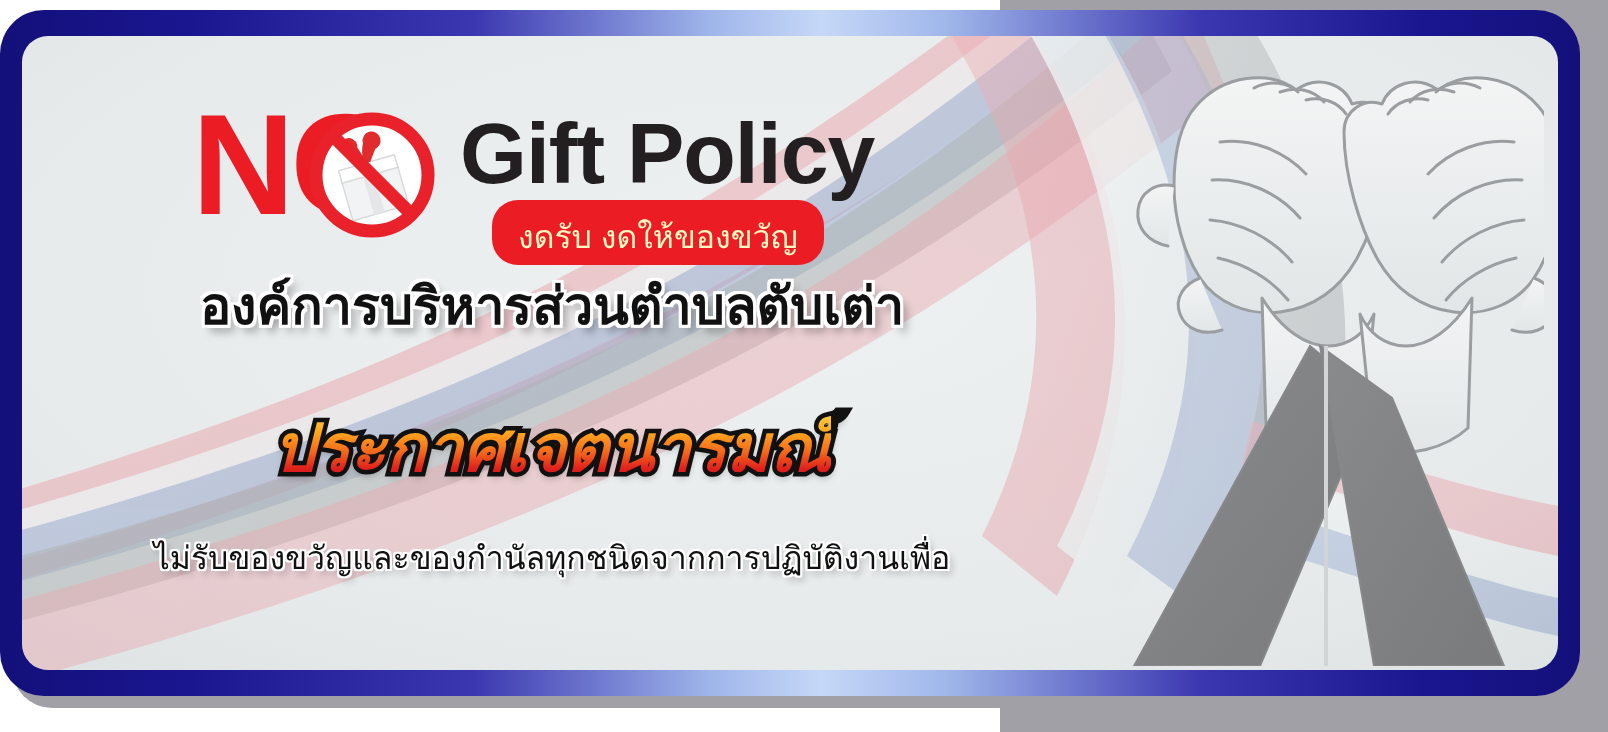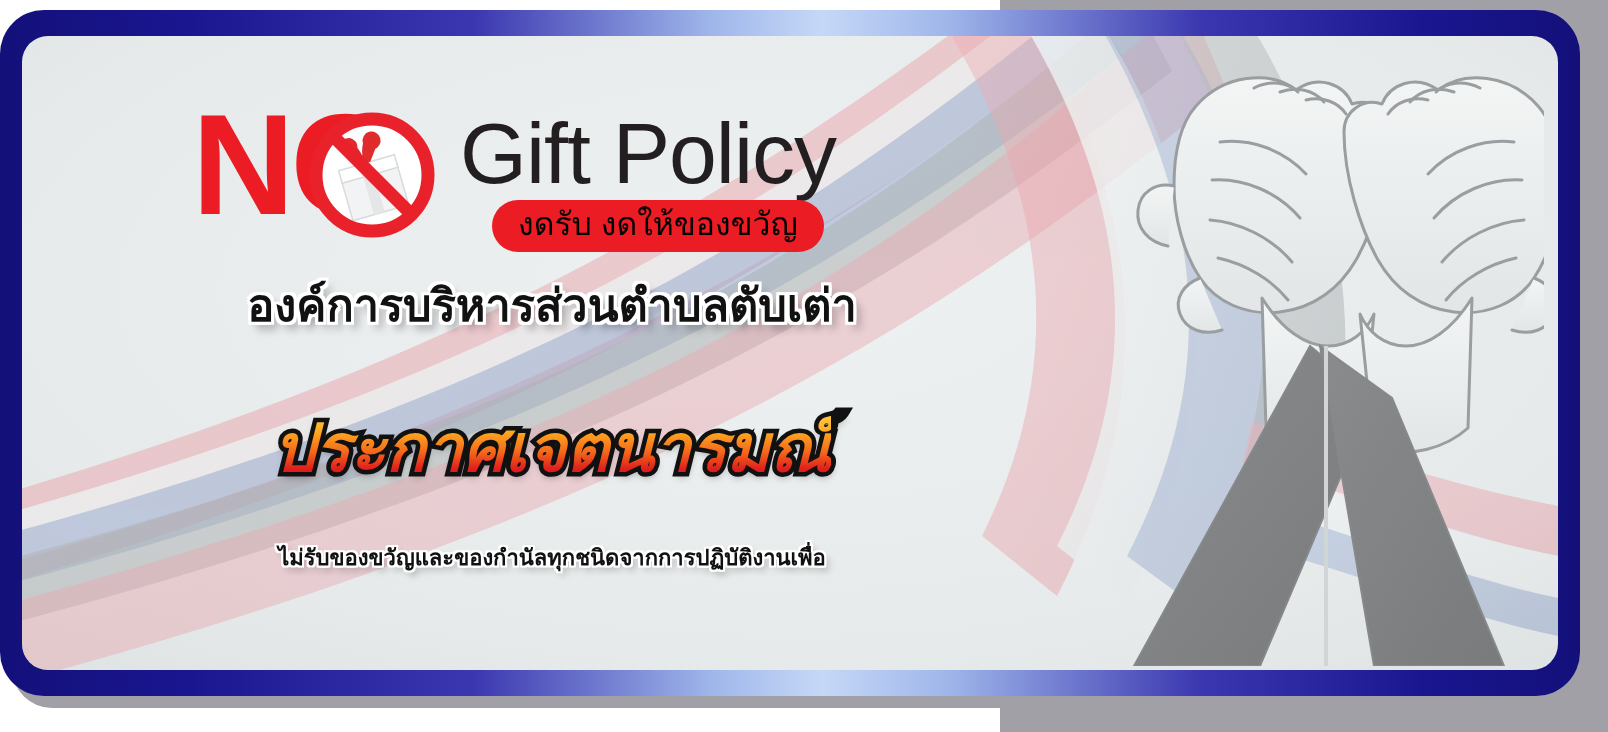--- a/index.html
+++ b/index.html
@@ -54,40 +54,40 @@
     position:absolute;left:0;top:0;
     font-size:142px;line-height:142px;font-weight:700;
     color:#ec1c24;letter-spacing:-4px;
     font-family:"Liberation Sans","DejaVu Sans",sans-serif;
   }
   .prohibit{
     position:absolute;left:115px;top:16px;width:130px;height:130px;
   }
   .gift-policy{
     position:absolute;left:268px;top:14px;
-    font-size:86px;line-height:90px;font-weight:400;
+    font-size:86px;line-height:90px;font-weight:700;
     color:#231f20;letter-spacing:-1px;white-space:nowrap;
     font-family:"Liberation Sans","DejaVu Sans",sans-serif;
   }
   .badge{
     position:absolute;left:300px;top:106px;
-    background:#ec1c24;color:#000000;
+    background:#ec1c24;color:#fef9c3;
     border-radius:26px;
-    padding:5px 26px 9px 26px;
+    padding:18px 26px 9px 26px;
     font-size:32px;line-height:38px;font-weight:400;
     white-space:nowrap;
     font-family:"Liberation Sans","DejaVu Sans",sans-serif;
     text-align:right;
   }
 
   
   .org-name{
     position:absolute;left:0;top:240px;width:1060px;
     text-align:center;
-    font-size:45px;line-height:60px;font-weight:700;
+    font-size:52px;line-height:60px;font-weight:700;
     color:#111111;
     text-shadow:
       3px 3px 0 #ffffff, -3px 3px 0 #ffffff, 3px -3px 0 #ffffff, -3px -3px 0 #ffffff,
       0 3px 0 #ffffff, 0 -3px 0 #ffffff, 3px 0 0 #ffffff, -3px 0 0 #ffffff,
       6px 7px 9px rgba(0,0,0,.35);
   }
 
   
   .headline-wrap{
     position:absolute;left:0;top:372px;width:1060px;text-align:center;
@@ -109,21 +109,21 @@
     background:linear-gradient(180deg,#ffd24a 0%,#ffa91f 28%,#f4691b 55%,#e0201c 78%,#c4121a 100%);
     -webkit-background-clip:text;background-clip:text;
     color:transparent;-webkit-text-fill-color:transparent;
   }
 
   
   .body-copy{
     position:absolute;left:0;top:500px;width:1060px;text-align:center;
   }
   .body-copy .line{
-    font-size:22px;line-height:44px;font-weight:700;color:#111111;
+    font-size:32px;line-height:44px;font-weight:400;color:#111111;
     text-shadow:
       2px 2px 0 #ffffff,-2px 2px 0 #ffffff,2px -2px 0 #ffffff,-2px -2px 0 #ffffff,
       0 2px 0 #ffffff,0 -2px 0 #ffffff,2px 0 0 #ffffff,-2px 0 0 #ffffff,
       4px 5px 7px rgba(0,0,0,.3);
   }
 </style>
 </head>
 <body>
 
 <div id="backdrop">

